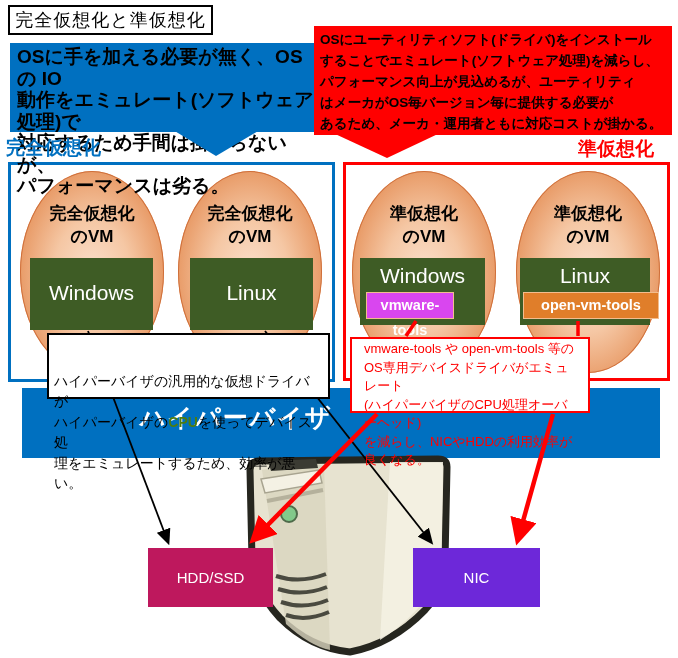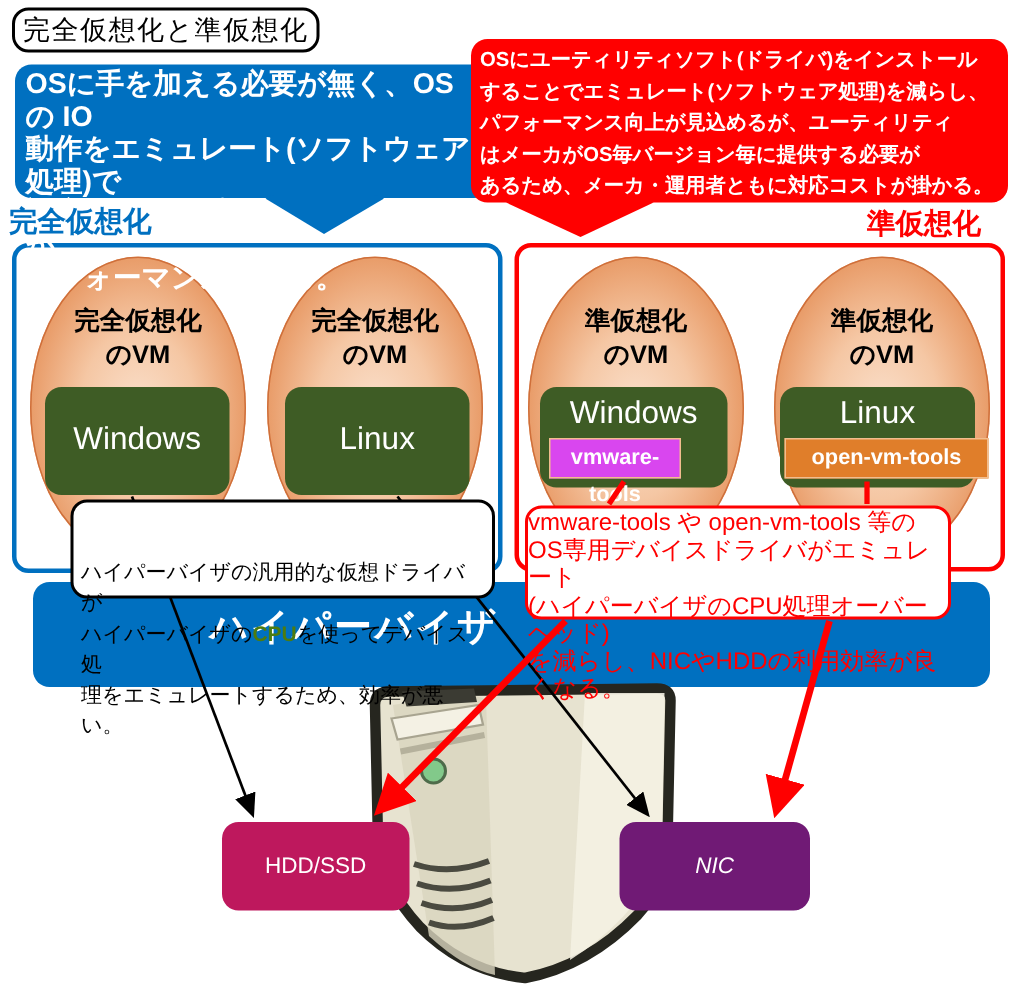--- a/index.html
+++ b/index.html
@@ -1,31 +1,31 @@
 <!DOCTYPE html>
 <html><head>
 <meta charset="utf-8">
 <style>
   html,body{margin:0;padding:0;background:#fff;}
   #stage{
     position:relative;width:678px;height:658px;overflow:hidden;background:#ffffff;
     font-family:"Liberation Sans","DejaVu Sans",sans-serif;
   }
-  .abs{position:absolute;border-radius:11px;}
+  .abs{position:absolute;}
   .pre{white-space:pre-line;}
 
   
   .title-box{
     left:8px;top:5px;width:201px;height:26px;
     background:#ffffff;border:2px solid #000;color:#000;
     font-size:18px;line-height:26px;text-align:center;letter-spacing:1px;font-weight:500;
   }
 
   
-  .callout{color:#ffffff;font-weight:bold;}
+  .callout{color:#000000;font-weight:bold;}
   .callout-blue{
     left:10px;top:43px;width:317px;height:89px;background:#0070C0;
     font-size:19px;line-height:21.5px;padding:3px 7px;box-sizing:border-box;
   }
   .tri-blue{
     left:173px;top:130px;width:0;height:0;
     border-left:43px solid transparent;border-right:44px solid transparent;
     border-top:26px solid #0070C0;
   }
   .callout-red{
@@ -70,22 +70,22 @@
   }
 
   
   .note{background:#fff;box-sizing:border-box;}
   .note-full{
     left:47px;top:333px;width:283px;height:66px;border:2px solid #000;
     color:#000;font-size:14px;line-height:20.5px;padding:15px 5px;
   }
   .note-full .cpu{color:#4d7c0f;font-weight:bold;}
   .note-para{
-    left:350px;top:337px;width:284px;height:76px;border:2px solid #FF0000;
-    color:#FF0000;font-size:16px;line-height:18.5px;padding:1px 0;
+    left:350px;top:337px;width:240px;height:76px;border:2px solid #FF0000;
+    color:#FF0000;font-size:13px;line-height:18.5px;padding:1px 12px;
   }
 
   
   .hv-band{left:22px;top:388px;width:638px;height:70px;background:#0070C0;}
   .hv-label{left:140px;top:401px;color:#fff;font-size:25px;font-weight:bold;letter-spacing:2px;}
 
   
   .device{color:#fff;font-size:15px;text-align:center;line-height:59px;height:59px;}
   .device-hdd{left:148px;top:548px;width:125px;background:#7030A0;}
   .device-nic{left:413px;top:548px;width:127px;background:#6B0B2E;}
@@ -145,21 +145,21 @@
     <path d="M 261 479 L 319 470 L 322 483 L 265 493 Z" fill="#F4F1E4" stroke="#A8A490" stroke-width="1.5"></path>
     <path d="M 267 501 L 323 490" stroke="#B5B19C" stroke-width="4" fill="none"></path>
     <circle cx="289" cy="514" r="8" fill="#82C98A" stroke="#4E6B4A" stroke-width="2"></circle>
     <path d="M 276 576 Q 300 584 326 574" stroke="#4A4A40" stroke-width="4" fill="none"></path>
     <path d="M 278 589 Q 302 597 327 587" stroke="#4A4A40" stroke-width="4" fill="none"></path>
     <path d="M 281 602 Q 304 610 328 600" stroke="#4A4A40" stroke-width="4" fill="none"></path>
     <path d="M 286 615 Q 306 622 329 612" stroke="#4A4A40" stroke-width="4" fill="none"></path>
   </svg>
 
   <div class="abs device device-hdd" style="background-color: #be185d;">HDD/SSD</div>
-  <div class="abs device device-nic" style="background-color: #701a75; font-style: italic;">NIC</div>
+  <div class="abs device device-nic" style="background-color: #6d28d9;">NIC</div>
 
   <svg class="layer" width="678" height="658" viewBox="0 0 678 658">
     <defs>
       <marker id="ab" markerWidth="9" markerHeight="8" refX="7" refY="4" orient="auto">
         <path d="M0,0 L9,4 L0,8 Z" fill="#000"></path>
       </marker>
       <marker id="ar" markerWidth="6" markerHeight="6" refX="4.5" refY="3" orient="auto">
         <path d="M0,0 L6,3 L0,6 Z" fill="#FF0000"></path>
       </marker>
     </defs>

